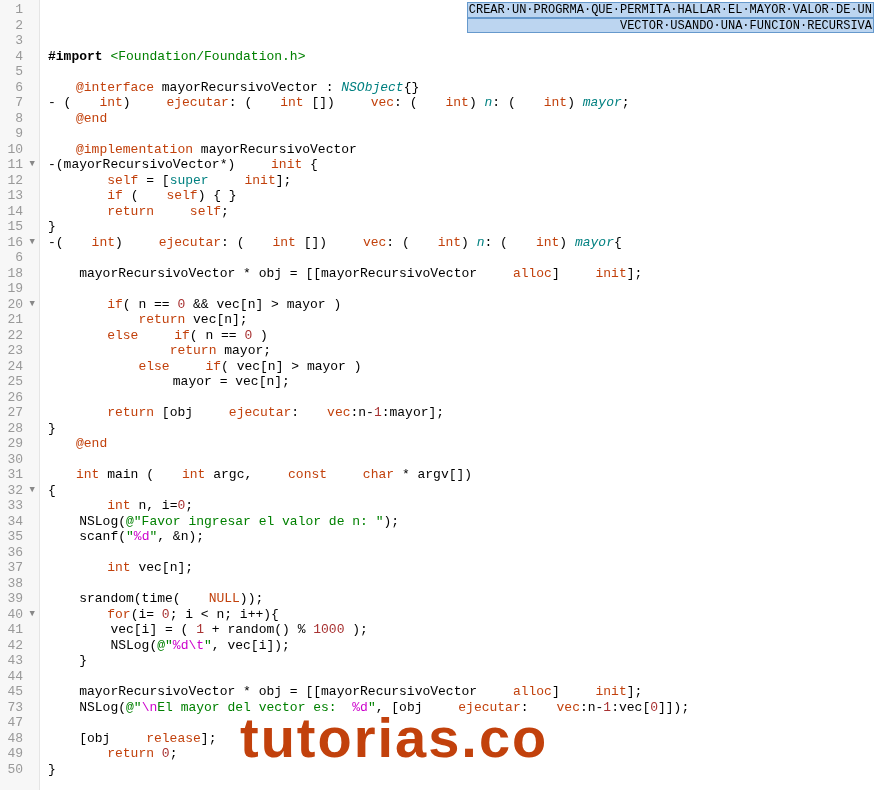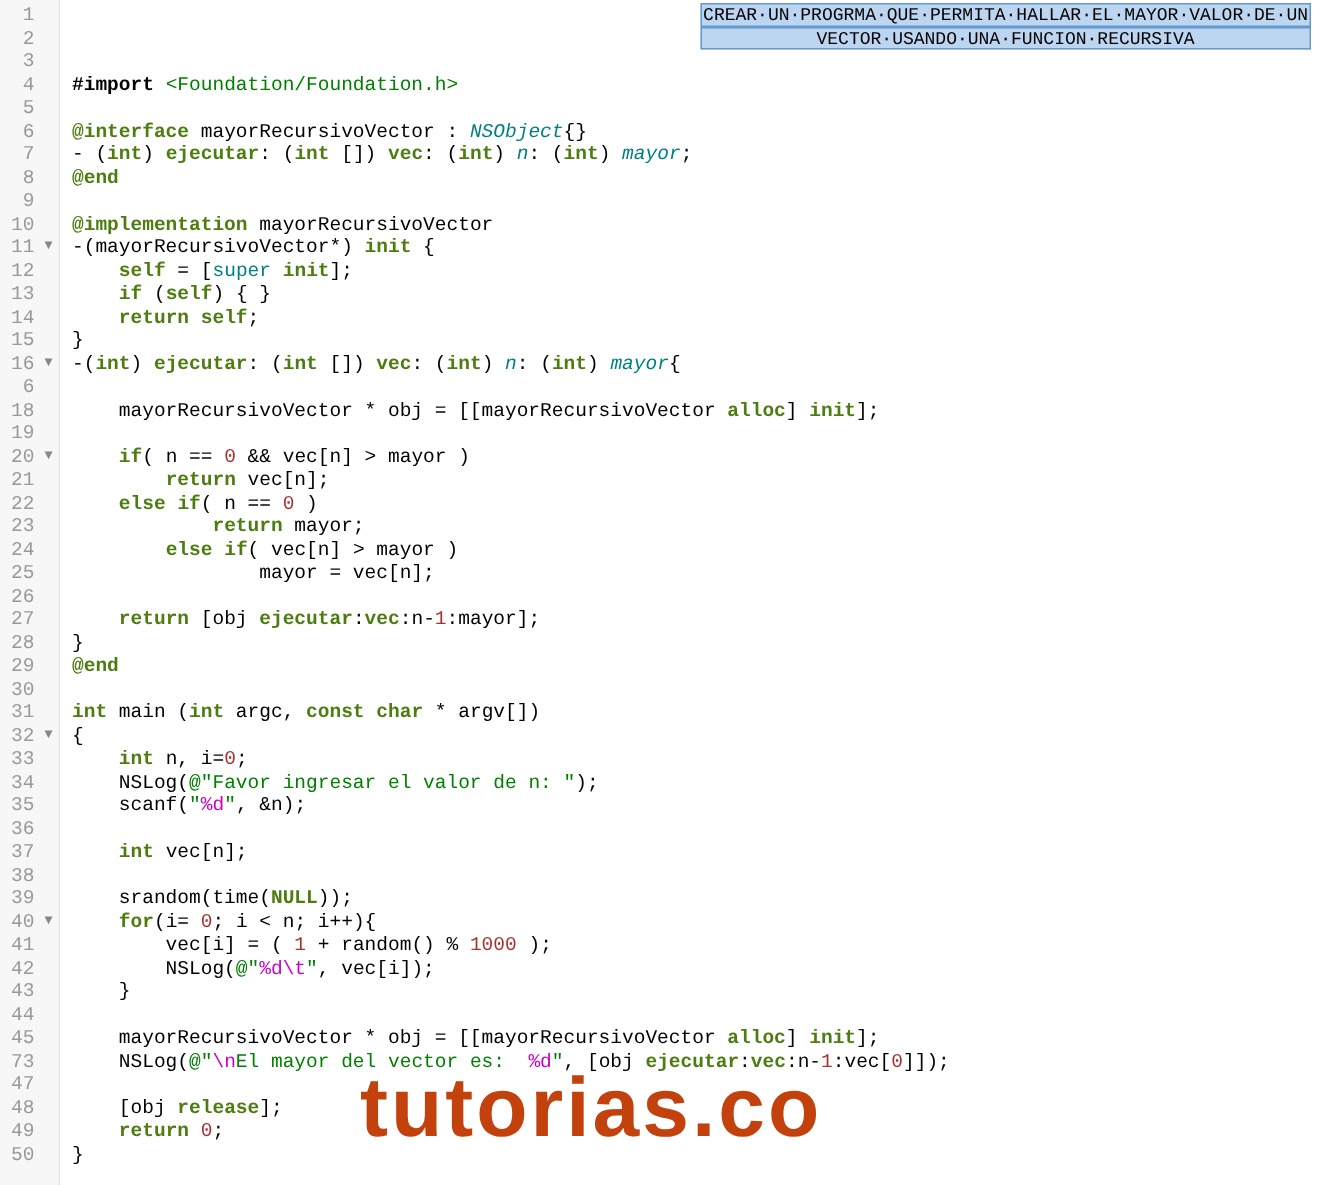--- a/index.html
+++ b/index.html
@@ -44,33 +44,32 @@
   flex: 1;
   padding-top: 2px;
   padding-left: 8px;
   position: relative;
 }
 .code-line {
   height: 15.5px;
   line-height: 15.5px;
   white-space: pre;
 }
-.kw { color: #4d7c0f; font-weight: bold; }
+.kw { color: #c2410c; font-weight: normal; margin-left: 28px; }
 .dir { color: #000000; font-weight: bold; }
 .cls { color: #008080; font-style: italic; }
 .str { color: #008000; }
 .esc { color: #cc00cc; }
 .num { color: #a83232; }
 .sup { color: #008080; text-align: right; }
 .sel {
   background: #bcd5f0;
   border: 1px solid #6699cc;
   display: inline-block;
   padding: 0 1px;
-  text-align: center;
 }
 .watermark {
   position: absolute;
   bottom: 20px;
   left: 200px;
   font-size: 56px;
   font-weight: bold;
   color: #c2410c;
   letter-spacing: 2px;
   font-family: Arial, sans-serif;

